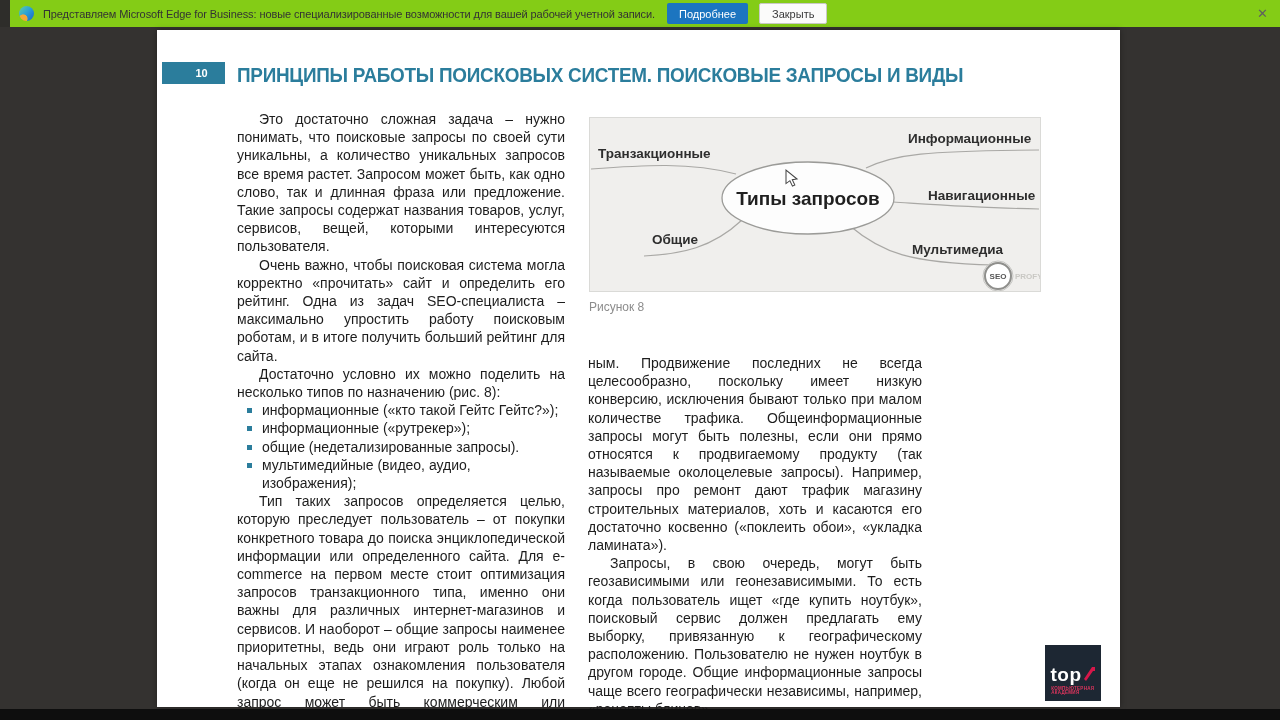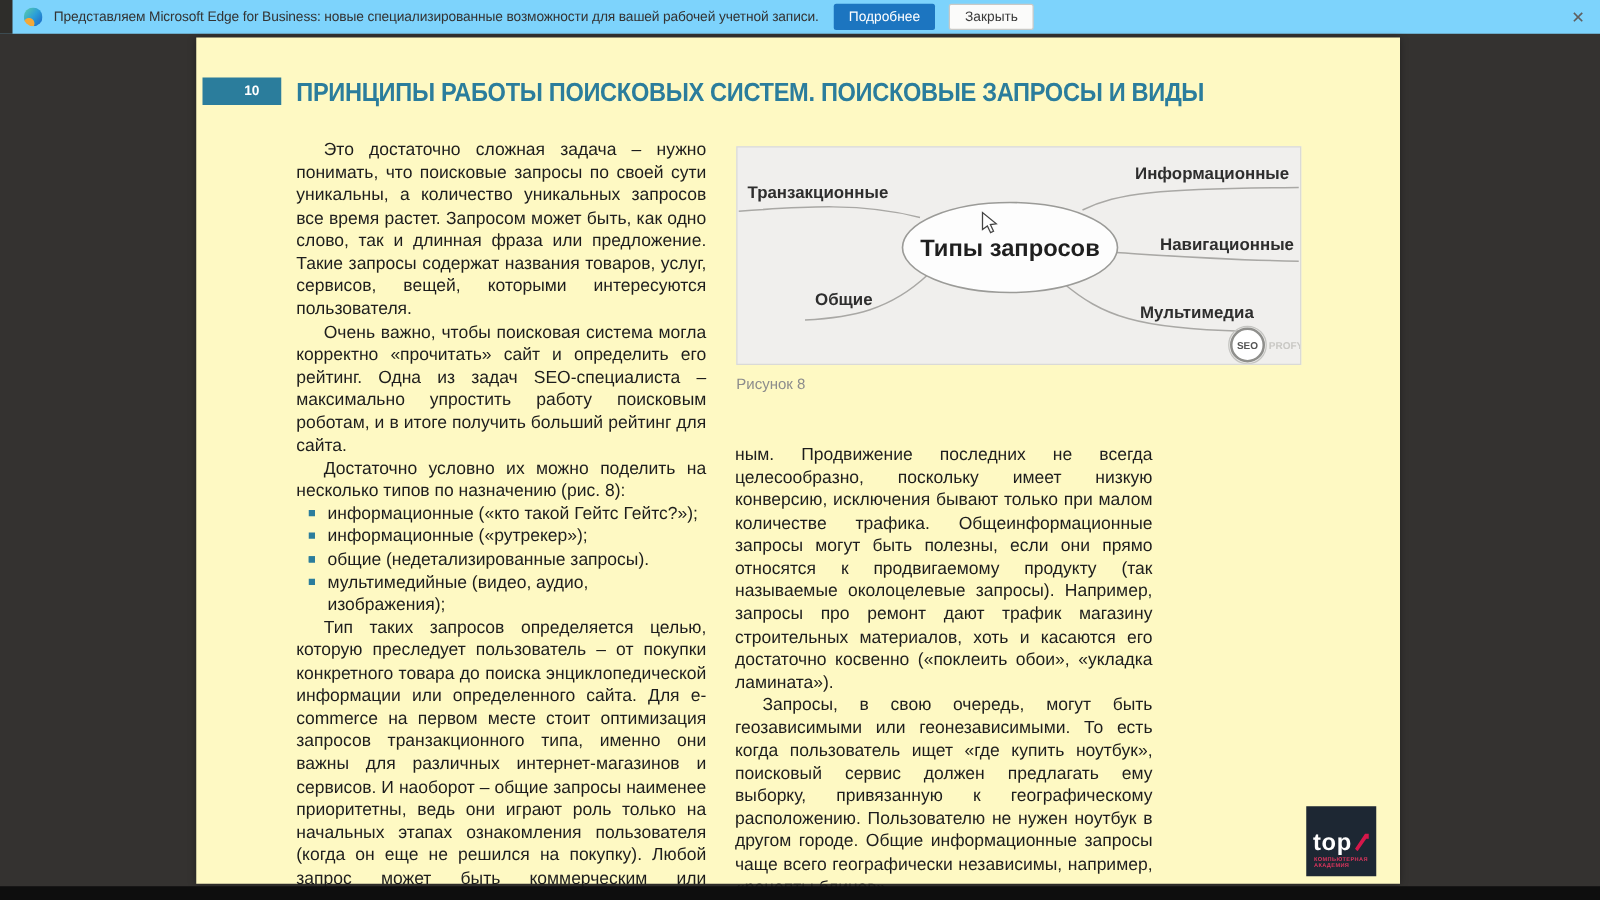--- a/index.html
+++ b/index.html
@@ -7,21 +7,21 @@
   body {
     position:relative;
     background:#343230;
     font-family:"Liberation Sans", sans-serif;
     overflow:hidden;
   }
 
   
   .topbar {
     position:absolute; left:0; top:0; width:1280px; height:27px;
-    background:#7dd3fc;
+    background:#84cc16;
     display:flex; align-items:center;
   }
   .corner-block { width:10px; height:27px; background:#2e2d2a; flex:0 0 auto; }
   .edge-icon {
     width:15px; height:15px; border-radius:50%;
     margin-left:9px; flex:0 0 auto;
     background:
       radial-gradient(circle at 28% 85%, #f3a838 0 24%, rgba(0,0,0,0) 28%),
       linear-gradient(130deg, #5fd0a5, #2b9fd8 50%, #1b63c6);
   }
@@ -47,21 +47,21 @@
   }
 
   .bottom-strip {
     position:absolute; left:0; top:709px; width:1280px; height:11px;
     background:#0e0e0e;
   }
 
   
   .page {
     position:absolute; left:157px; top:30px; width:963px; height:677px;
-    background:#fef9c3;
+    background:#ffffff;
     box-shadow:0 0 6px rgba(0,0,0,0.35);
   }
   .page-badge {
     position:absolute; left:5px; top:32px; width:63px; height:22px;
     background:#2b7d9c; color:#fff;
     font-size:11px; font-weight:bold;
     display:flex; align-items:center; justify-content:center;
     padding-left:16px;
   }
   .page-title {

